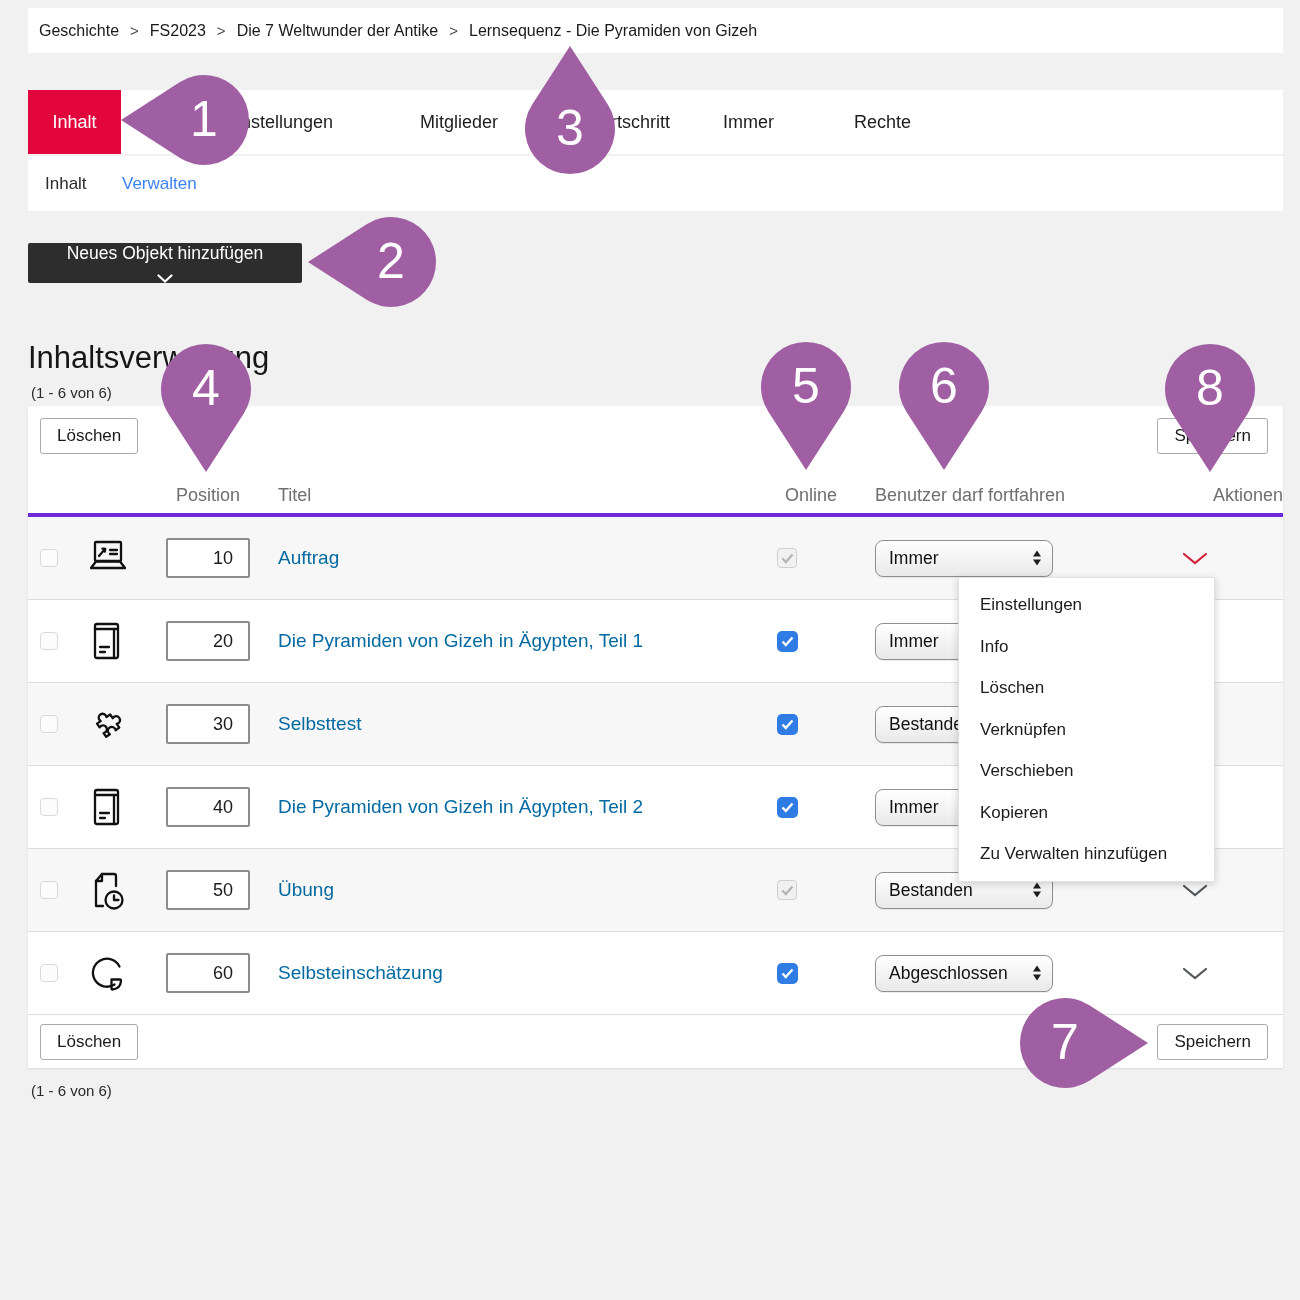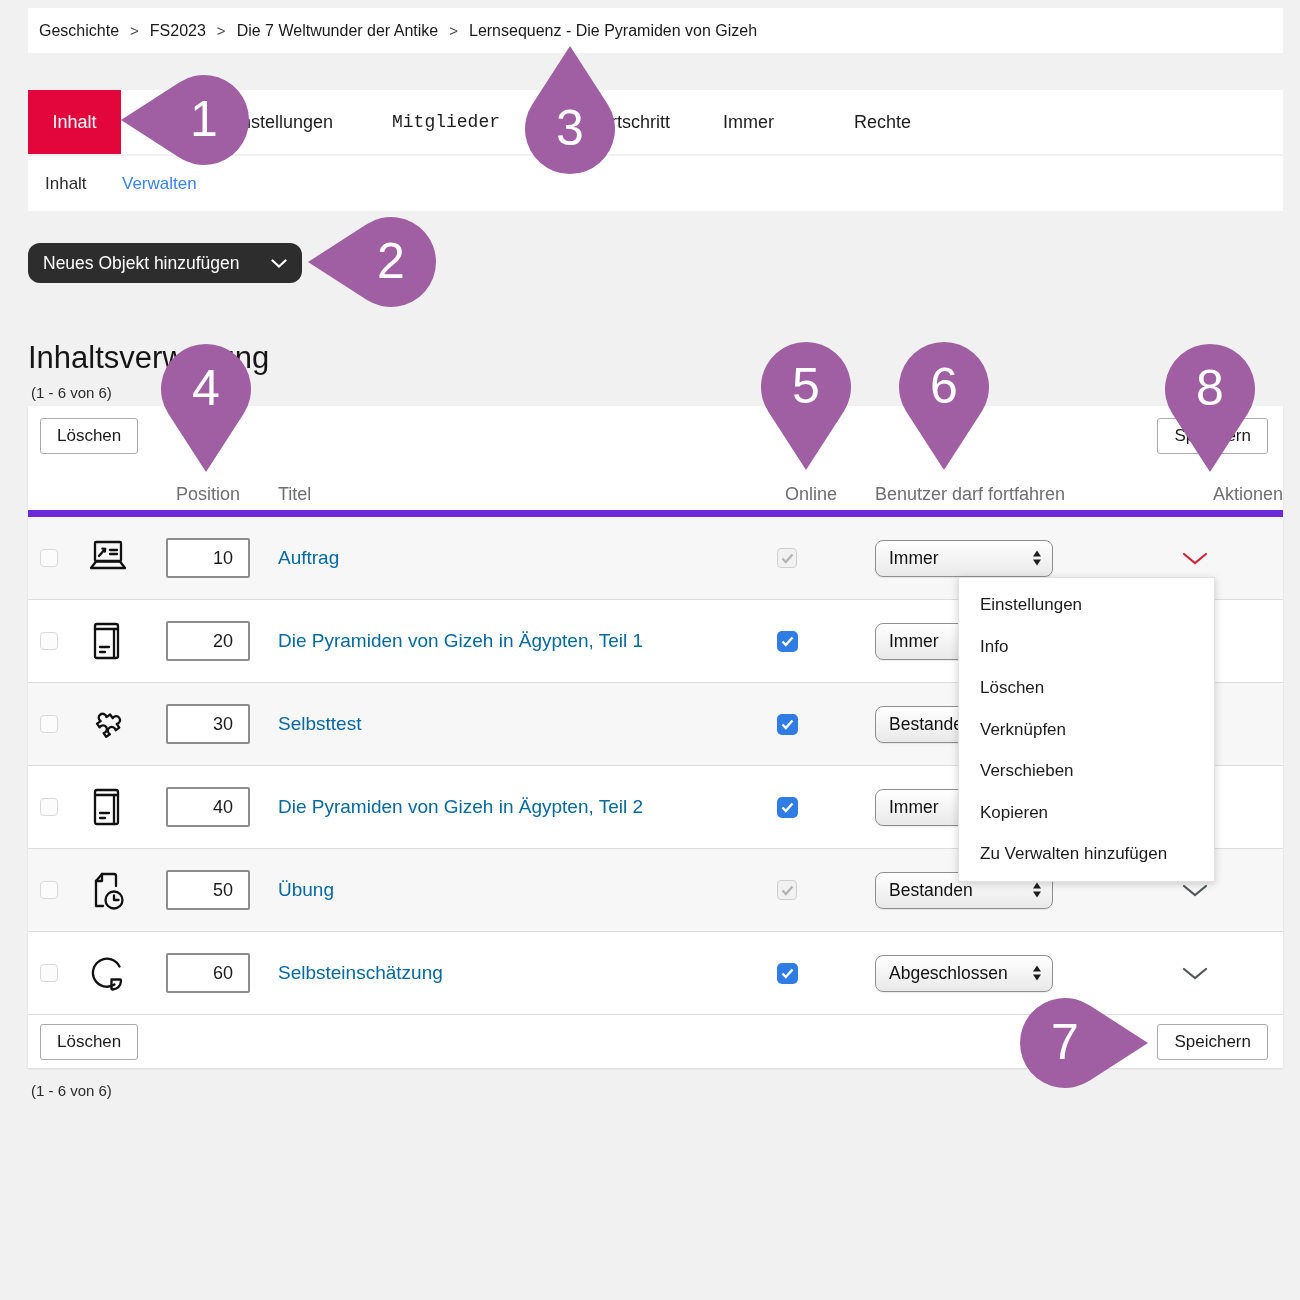--- a/index.html
+++ b/index.html
@@ -23,41 +23,41 @@
   .tab-bar { left:28px; top:90px; width:1255px; height:64px; background:#fff; }
   .tab { position:absolute; top:0; height:64px; line-height:64px; font-size:18px; color:#1d1d1d; cursor:pointer; }
   .tab-active { left:0; width:93px; background:#e2063c; color:#fff; text-align:center; }
   .subtab-bar { left:28px; top:156px; width:1255px; height:55px; background:#fff; }
   .subtab { position:absolute; top:0; height:55px; line-height:55px; font-size:17px; color:#2b2b2b; cursor:pointer; }
   .subtab-active { color:#3b82f6;text-align:center; }
 
   
   .add-btn { left:28px; top:243px; width:274px; height:40px; background:#2d2d2d; color:#fff;
     display:flex; align-items:center; justify-content:space-between; padding:0 15px;
-    font-size:17.5px; border-radius:12px; cursor:pointer; }
+    font-size:17.5px; border-radius:2px; cursor:pointer;flex-direction:column; }
 
   
   .page-title { left:28px; top:340px; font-size:31px; color:#161616; letter-spacing:0; }
   .range-top { left:31px; top:384px; font-size:15px; color:#2b2b2b; }
   .range-bottom { left:31px; top:1082px; font-size:15px; color:#2b2b2b; }
 
   
   .panel { left:28px; top:406px; width:1255px; height:662px; background:#fff; box-shadow:0 1px 2px rgba(0,0,0,0.10); }
   .panel-top { position:relative; height:72px; }
   .panel-bottom { position:relative; height:53px; }
   .btn { position:absolute; background:#fff; border:1px solid #ababab; border-radius:3px;
     font-size:17px; color:#1b1b1b; padding:7px 16px; cursor:pointer; font-family:inherit; }
   .btn-tl { left:12px; top:12px; }
   .btn-tr { right:15px; top:12px; }
   .btn-bl { left:12px; top:9px; }
   .btn-br { right:15px; top:9px; }
 
   .tgrid { display:grid; grid-template-columns:36px 62px 140px 1fr 90px 250px 177px;
     align-items:center; padding-left:12px; }
-  .theader { height:39px; border-bottom:7px solid #6d28d9; color:#6f6f6f; font-size:18px; }
+  .theader { height:39px; border-bottom:4px solid #6d28d9; color:#6f6f6f; font-size:18px; }
   .th-pos { text-align:center; }
   .th-online { text-align:center; }
   .th-cont { padding-left:19px; white-space:nowrap; }
   .th-act { text-align:right; }
   .trow { height:83px; border-bottom:1px solid #dddddd; }
   .row-odd { background:#f7f7f7; }
 
   .row-check { width:18px; height:18px; border:1px solid #d9d9d9; border-radius:4px; background:#fcfcfc; cursor:pointer; }
   .icon-cell { display:flex; justify-content:center; }
   .pos-input { width:84px; height:40px; border:2px solid #8c8c8c; border-radius:2px; background:#fff;
@@ -104,21 +104,21 @@
   <span class="crumb">FS2023</span>
   <span class="crumb-sep">&gt;</span>
   <span class="crumb">Die 7 Weltwunder der Antike</span>
   <span class="crumb-sep">&gt;</span>
   <span class="crumb">Lernsequenz - Die Pyramiden von Gizeh</span>
 </div>
 
 <div class="abs tab-bar">
   <div class="tab tab-active">Inhalt</div>
   <div class="tab" style="left:197px;">Einstellungen</div>
-  <div class="tab" style="left:364px;font-family:Liberation Mono, monospace;">Mitglieder</div>
+  <div class="tab" style="left:392px;">Mitglieder</div>
   <div class="tab" style="left:532px;">Lernfortschritt</div>
   <div class="tab" style="left:695px;">Immer</div>
   <div class="tab" style="left:826px;">Rechte</div>
 </div>
 
 <div class="abs subtab-bar">
   <div class="subtab" style="left:17px;">Inhalt</div>
   <div class="subtab subtab-active" style="left:94px;">Verwalten</div>
 </div>
 

